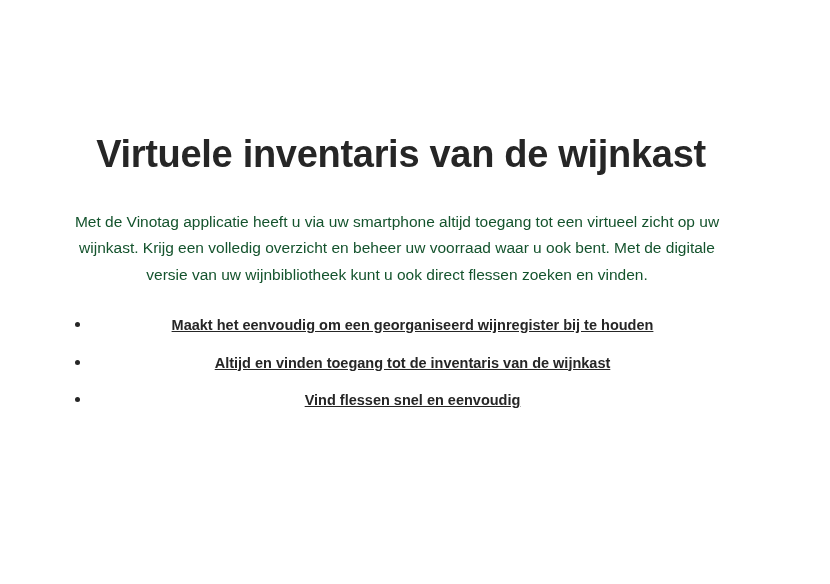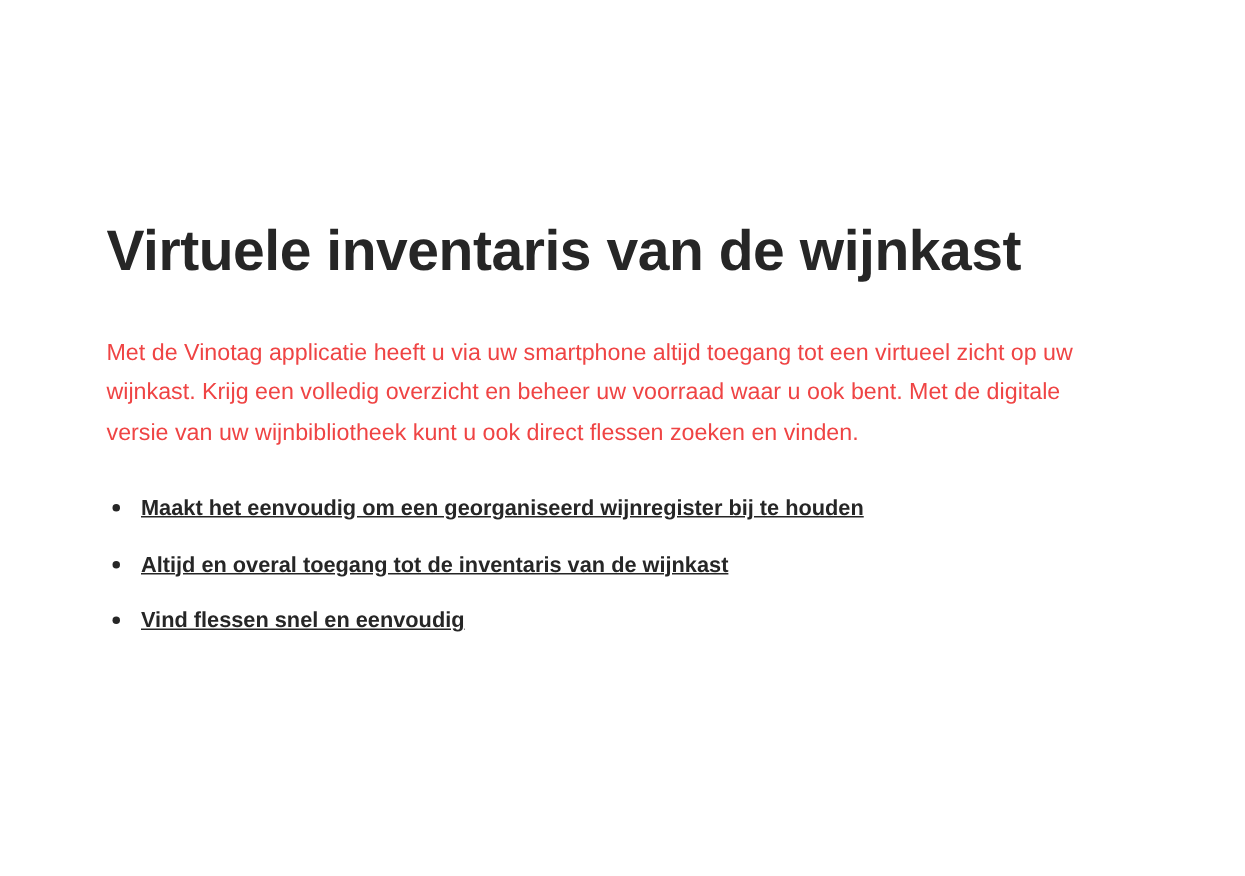--- a/index.html
+++ b/index.html
@@ -16,38 +16,39 @@
   }
   .page {
     position: relative;
     width: 830px;
     height: 584px;
     box-sizing: border-box;
   }
   .content {
     position: absolute;
     left: 71px;
-    top: 146px;
+    top: 132px;
     width: 660px;
+    text-align: center;
   }
   .headline {
     margin: 0;
     font-size: 38px;
     line-height: 1.18;
     font-weight: bold;
     letter-spacing: -0.3px;
     color: #262626;
   }
   .intro {
     margin: 32px 0 0 0;
     width: 652px;
     font-size: 15.5px;
     line-height: 1.72;
     font-weight: normal;
-    color: #ef4444;
+    color: #14532d;
   }
   .bullets {
     margin: 26px 0 0 0;
     padding: 0;
     list-style: none;
   }
   .bullets li {
     position: relative;
     padding-left: 23px;
     margin-bottom: 16px;
@@ -80,21 +81,21 @@
 
     <p class="intro">Met de Vinotag applicatie heeft u via uw smartphone altijd toegang tot een virtueel zicht op uw wijnkast. Krijg een volledig overzicht en beheer uw voorraad waar u ook bent. Met de digitale versie van uw wijnbibliotheek kunt u ook direct flessen zoeken en vinden.</p>
 
     <ul class="bullets">
       <li>
         <span class="dot"></span>
         <span>Maakt het eenvoudig om een georganiseerd wijnregister bij te houden</span>
       </li>
       <li>
         <span class="dot"></span>
-        <span>Altijd en overal toegang tot de inventaris van de wijnkast</span>
+        <span>Altijd en vinden toegang tot de inventaris van de wijnkast</span>
       </li>
       <li>
         <span class="dot"></span>
         <span>Vind flessen snel en eenvoudig</span>
       </li>
     </ul>
 
   </div>
 </div>
 

